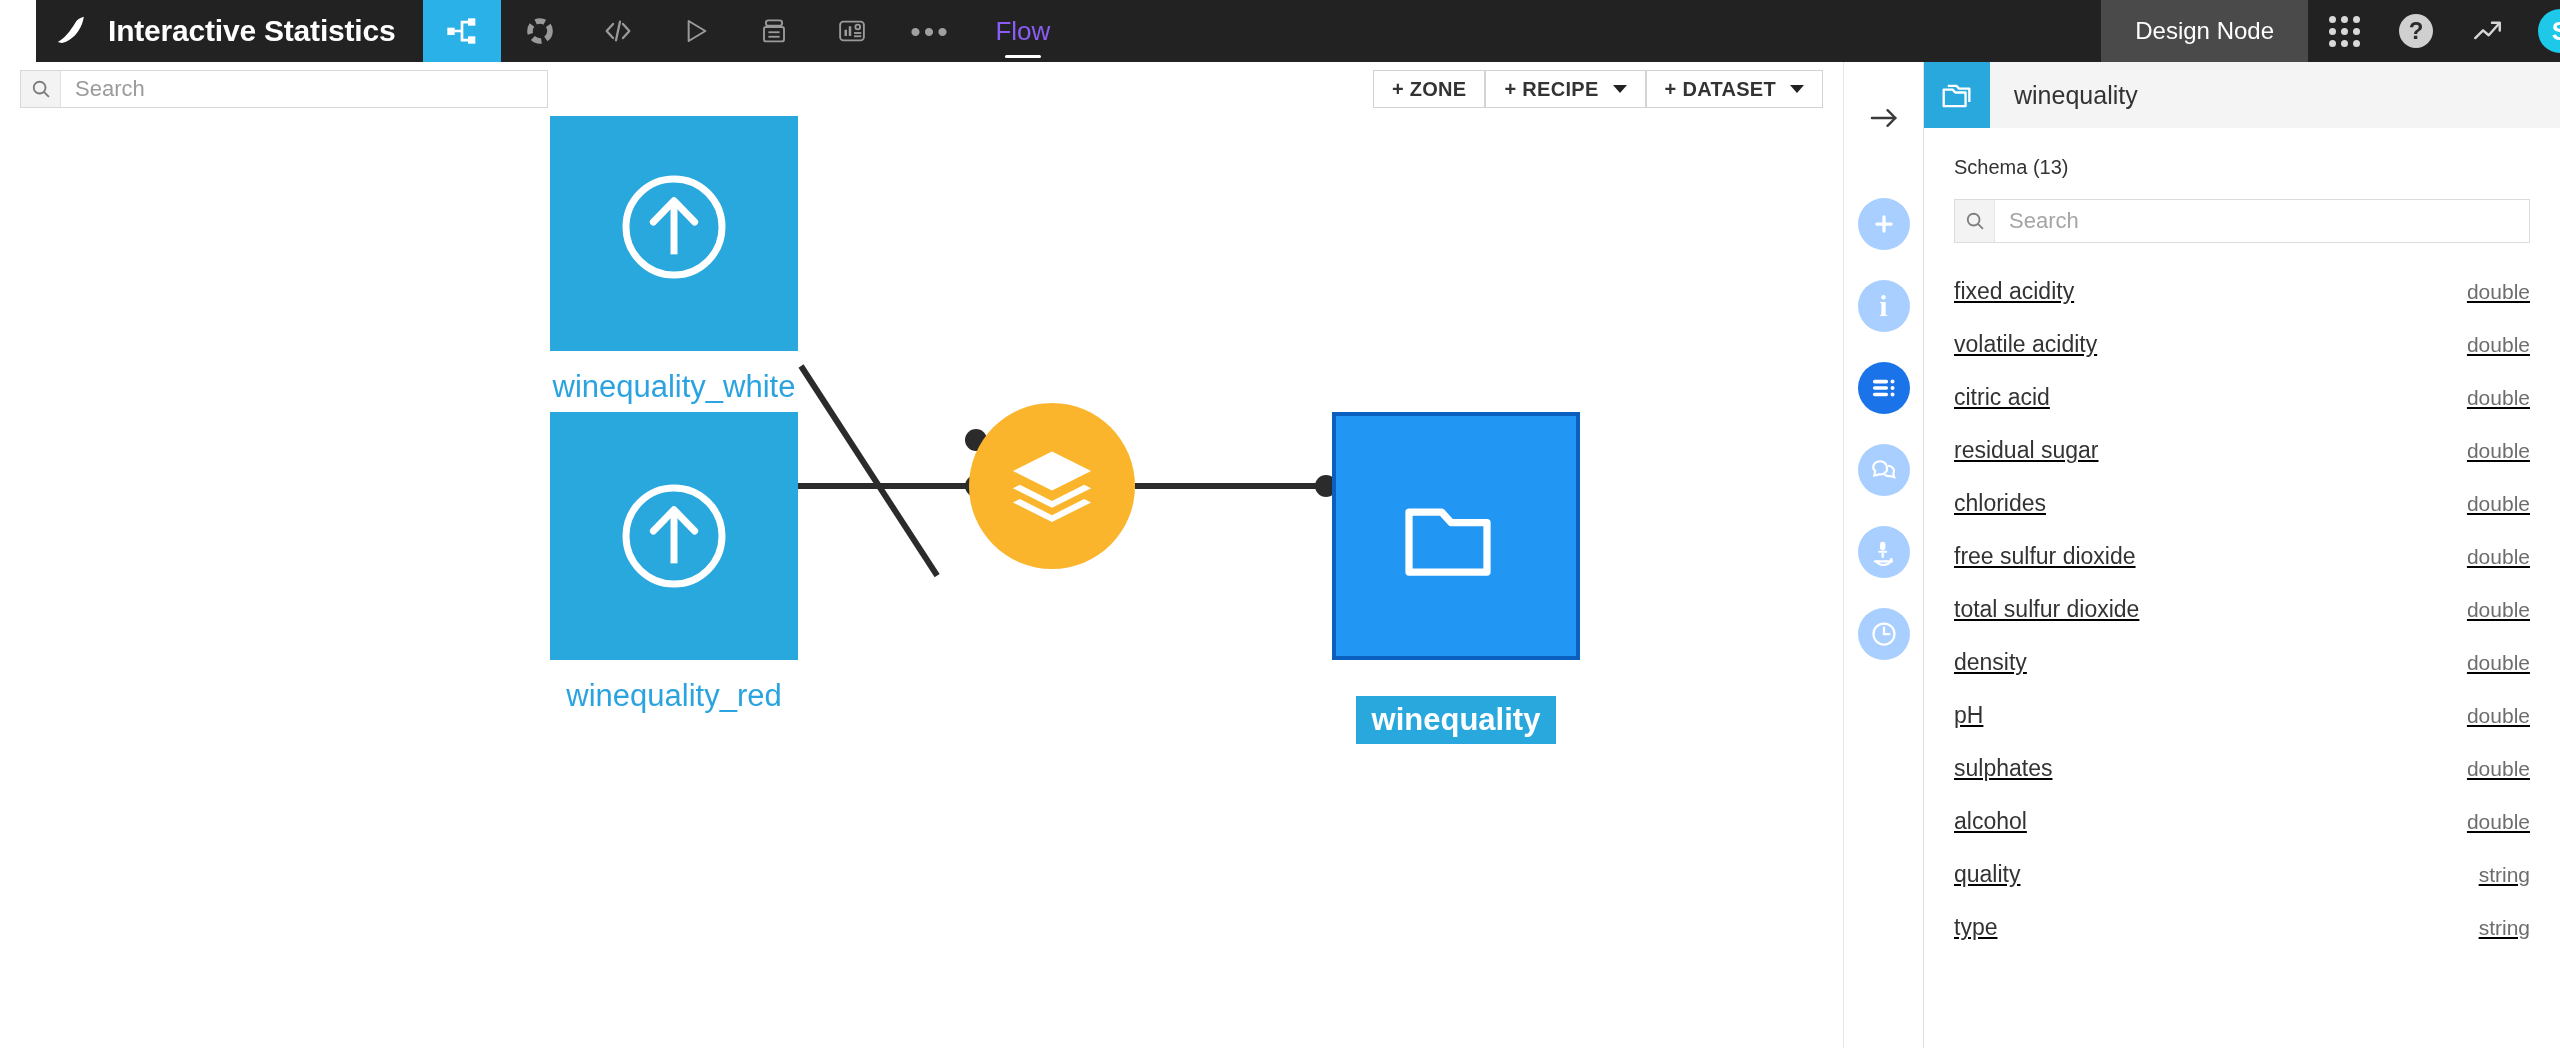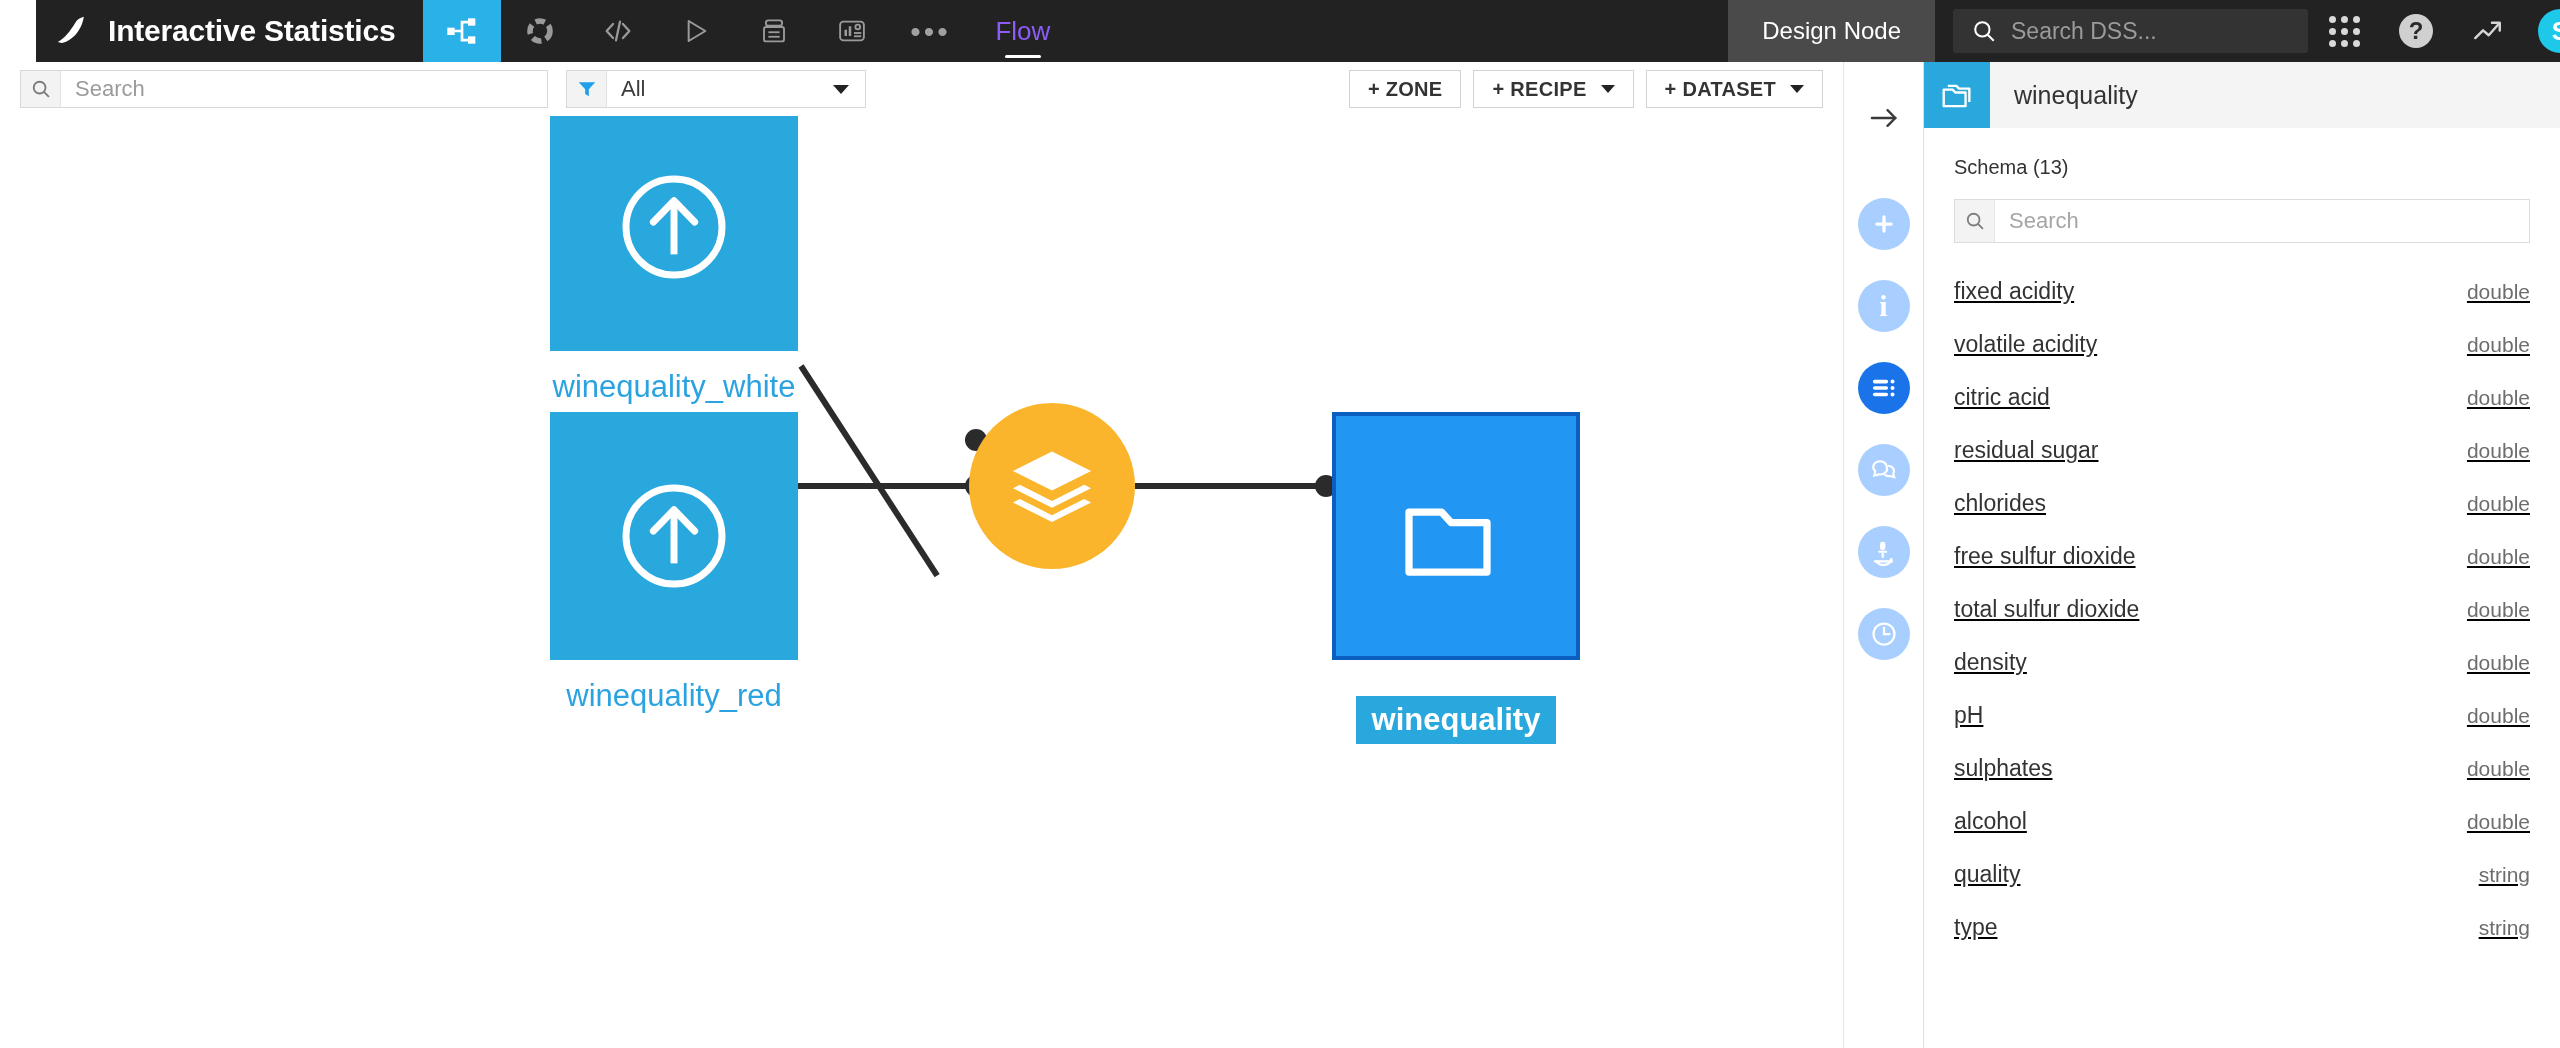--- a/index.html
+++ b/index.html
@@ -125,21 +125,21 @@
   .filter-box .caret {
     width: 0; height: 0; margin-right: 16px;
     border-left: 8px solid transparent; border-right: 8px solid transparent;
     border-top: 9px solid #222;
   }
   .toolbar-spacer { flex: 1; }
   .tb-btn {
     height: 38px; border: 1px solid #d3d3d3; background: #ffffff;
     color: #333333; font-size: 20px; font-weight: bold;
     display: flex; align-items: center; gap: 14px;
-    padding: 0 18px; margin-left: 12px; white-space: nowrap;
+    padding: 0 18px; white-space: nowrap;
     letter-spacing: 0.3px;
   }
   .tb-btn .caret {
     width: 0; height: 0;
     border-left: 7px solid transparent; border-right: 7px solid transparent;
     border-top: 8px solid #222;
   }
   .counts {
     position: absolute; top: 112px; left: 18px;
     font-size: 22px; color: #2693d0;
@@ -302,27 +302,20 @@
 
   <div class="flow-tab">
     <span>Flow</span>
     <span class="underline"></span>
   </div>
 
   <div class="topbar-spacer"></div>
 
   <div class="design-node">Design Node</div>
 
-  <div class="search-dss">
-    <svg width="26" height="26" viewBox="0 0 24 24" fill="none" stroke="#ffffff" stroke-width="1.9">
-      <circle cx="10.5" cy="10.5" r="6.6"></circle>
-        <line x1="15.4" y1="15.4" x2="21" y2="21"></line>
-    </svg>
-    <span class="ph">Search DSS...</span>
-  </div>
 
   <div class="right-icons">
     <div class="r-icon">
       <span class="apps-grid">
           <i></i>
           <i></i>
           <i></i>
           <i></i>
           <i></i>
           <i></i>
@@ -351,29 +344,20 @@
   <div class="search-box">
     <span class="ic">
       <svg width="22" height="22" viewBox="0 0 24 24" fill="none" stroke="currentColor" stroke-width="2">
         <circle cx="10.5" cy="10.5" r="6.4"></circle>
           <line x1="15.2" y1="15.2" x2="20.6" y2="20.6"></line>
       </svg>
     </span>
     <input type="text" placeholder="Search" style="">
   </div>
 
-  <div class="filter-box">
-    <span class="ic">
-      <svg width="22" height="22" viewBox="0 0 24 24" fill="#1fa0e8">
-        <path d="M3 4.5 H21 L14 12.4 V20 L10 17.4 V12.4 Z"></path>
-      </svg>
-    </span>
-    <span class="val">All</span>
-    <span class="caret"></span>
-  </div>
 
   <div class="toolbar-spacer"></div>
 
   <div class="tb-btn">
     <span>+ ZONE</span>
   </div>
   <div class="tb-btn">
     <span>+ RECIPE</span>
     <span class="caret"></span>
   </div>

